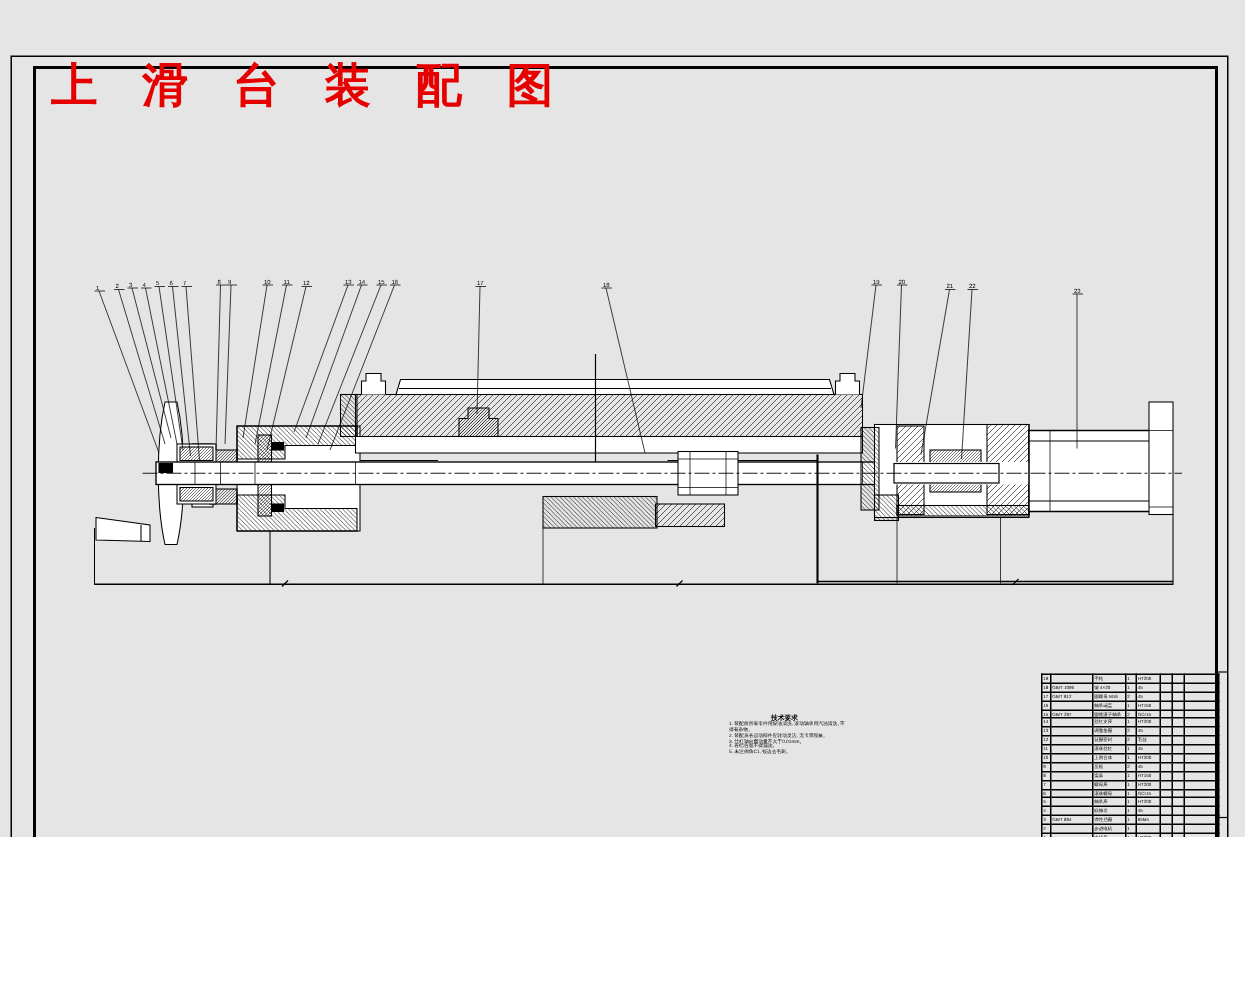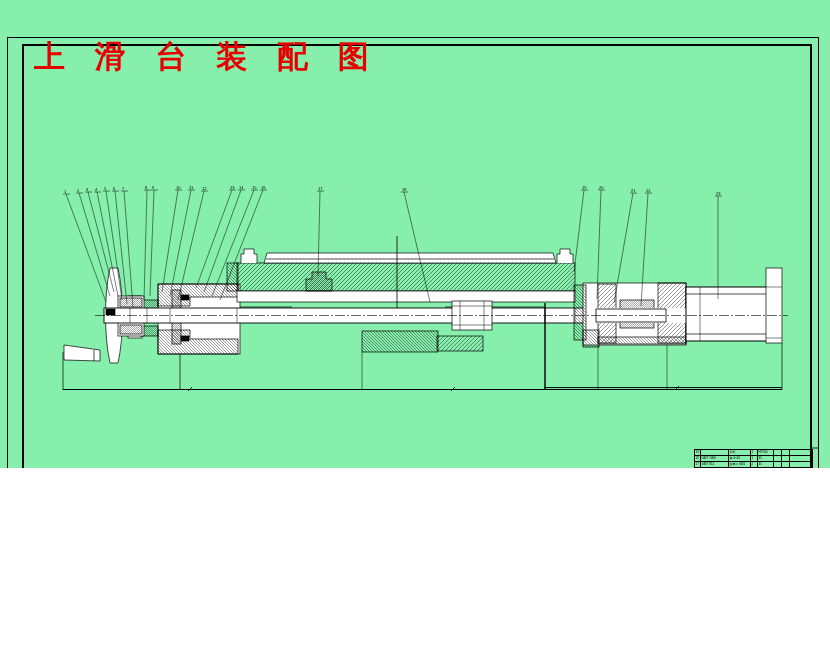--- a/index.html
+++ b/index.html
@@ -1,16 +1,16 @@
 <!DOCTYPE html>
 <html><head>
 <meta charset="utf-8">
 <style>
   html,body{margin:0;padding:0;background:#fff;font-family:"Liberation Sans",sans-serif;}
-  #stage{position:relative;width:830px;height:468px;background:#86efac;overflow:hidden;}
+  #stage{position:relative;width:830px;height:558px;background:#e5e5e5;overflow:hidden;}
   .abs{position:absolute;}
   #outer-border{left:7px;top:37px;width:812px;height:580px;border:1px solid #000;box-sizing:border-box;}
   #inner-border{left:22px;top:44px;width:790px;height:565px;border:2px solid #000;box-sizing:border-box;}
   #drawing-title{left:34px;top:41px;color:#e60000;font-family:"Liberation Serif",serif;
      font-weight:bold;font-size:31px;letter-spacing:11px;white-space:nowrap;line-height:1;}
   #notes{left:486px;top:476px;width:80px;}
   #notes .nt{font-size:4.5px;font-weight:bold;text-align:center;width:58px;margin-left:8px;line-height:1.2;}
   #notes .ni{font-size:3.2px;line-height:1.18;letter-spacing:0;}
   #parts-list{left:694px;top:449px;width:118px;}
   #parts-list table{border-collapse:collapse;table-layout:fixed;width:118px;}

